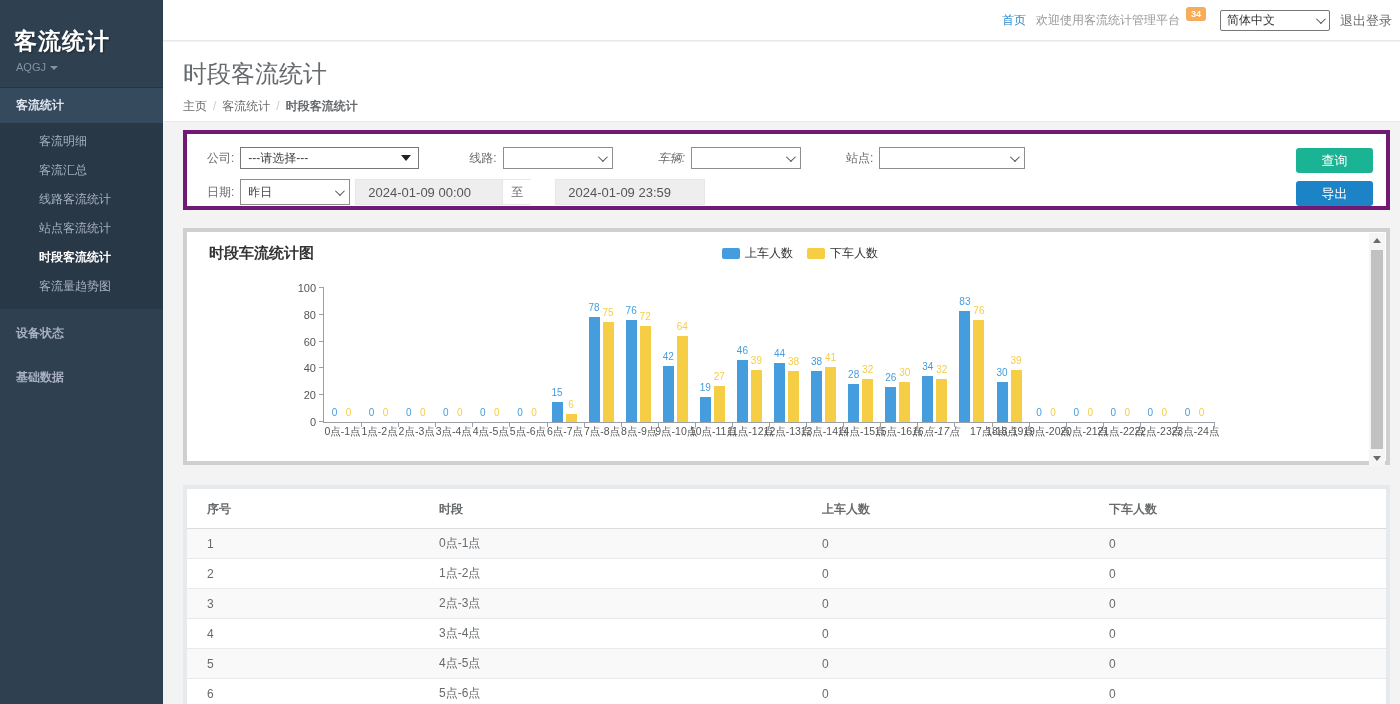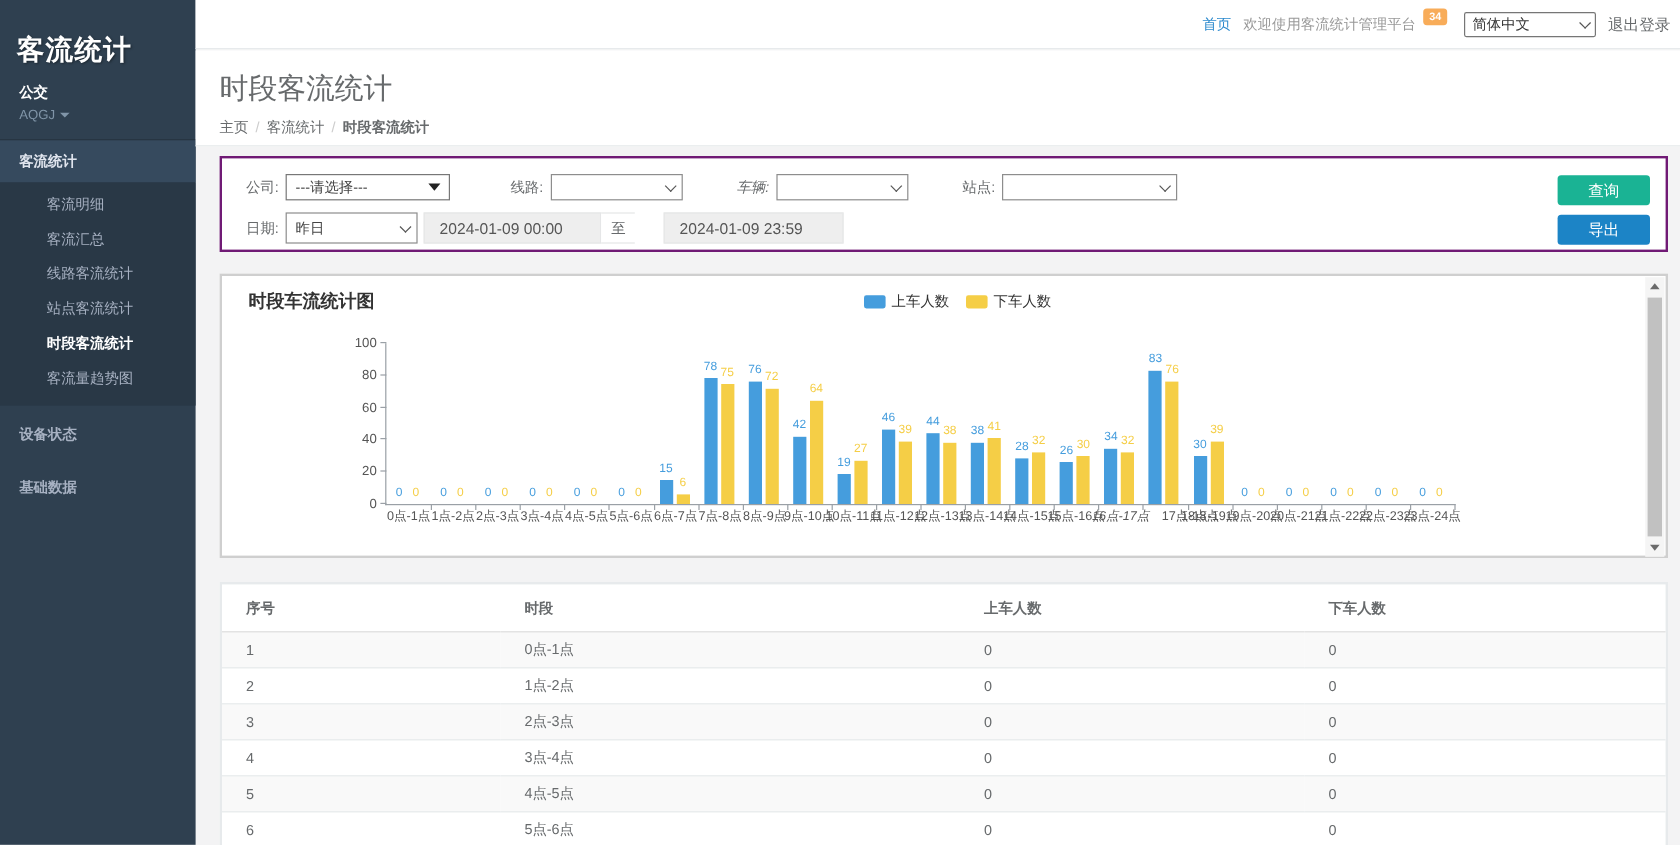--- a/index.html
+++ b/index.html
@@ -43,21 +43,21 @@
   
   .heading { position:absolute; left:163px; top:42px; width:1237px; height:80px;
     background:#fff; border-bottom:1px solid #e7eaec; padding:16px 0 0 20px; }
   .page-title { font-size:24px; font-weight:normal; color:#676a6c; }
   .breadcrumb { margin-top:8px; font-size:12px; color:#676a6c; }
   .breadcrumb span.sep { color:#ccc; margin:0 6px; }
   .breadcrumb .crumb { cursor:pointer; }
   .breadcrumb .crumb.last { font-weight:bold; cursor:default; }
 
   
-  .panel { position:absolute; background:#fff; border:2px solid #701a75; }
+  .panel { position:absolute; background:#fff; border:4px solid #701a75; }
   .filter-panel { left:183px; top:130px; width:1207px; height:80px; }
   .chart-panel  { left:183px; top:228px; width:1207px; height:237px; border-color:#cfcfcf; }
   .table-panel  { left:183px; top:485px; width:1207px; height:240px; border-color:#e7eaec; }
 
   
   .f-row1 { position:absolute; left:20px; top:13px; display:flex; align-items:center; }
   .f-row2 { position:absolute; left:20px; top:45px; display:flex; align-items:center; }
   .f-label { font-size:12px; color:#676a6c; margin-right:6px; }
   .sel { height:22px; border:1px solid #8d8d8d; background:#fff; display:flex;
     align-items:center; justify-content:space-between; padding:0 7px; font-size:12px;
@@ -108,21 +108,20 @@
     padding:12px 8px 10px 20px; border-bottom:1px solid #ddd; }
   .tbl td { font-size:12px; color:#676a6c; padding:6px 8px 6px 20px; height:26px;
     border-bottom:1px solid #e7eaec; }
   .tbl tr.stripe td { background:#f9f9f9; }
 </style>
 </head>
 <body>
 
 <div class="sidebar">
   <div class="sb-title">客流统计</div>
-  <div class="sb-company">公交</div>
   <div class="sb-account">
     <span>AQGJ</span><span class="caret-down"></span>
   </div>
   <div class="sb-menu">
     <div class="sb-parent">客流统计</div>
     <div class="sb-sub" id="sb-sub">
         <div class="sb-subitem">客流明细</div>
         <div class="sb-subitem">客流汇总</div>
         <div class="sb-subitem">线路客流统计</div>
         <div class="sb-subitem">站点客流统计</div>
@@ -150,21 +149,21 @@
 </div>
 
 <div class="heading">
   <div class="page-title">时段客流统计</div>
   <div class="breadcrumb" id="breadcrumb"><span class="crumb">主页</span><span class="sep">/</span><span class="crumb">客流统计</span><span class="sep">/</span><span class="crumb last">时段客流统计</span></div>
 </div>
 
 <div class="panel filter-panel">
   <div class="f-row1">
     <span class="f-label">公司:</span>
-    <div class="sel custom" style="width:137px;">
+    <div class="sel custom" style="width:179px;">
       <span>---请选择---</span>
       <span class="tri-down"></span>
     </div>
     <span class="f-label" style="margin-left:50px;">线路:</span>
     <div class="sel" style="width:110px;">
       <span></span>
       <span class="chev"></span>
     </div>
     <span class="f-label" style="margin-left:45px;font-style:italic;">车辆:</span>
     <div class="sel" style="width:110px;">

